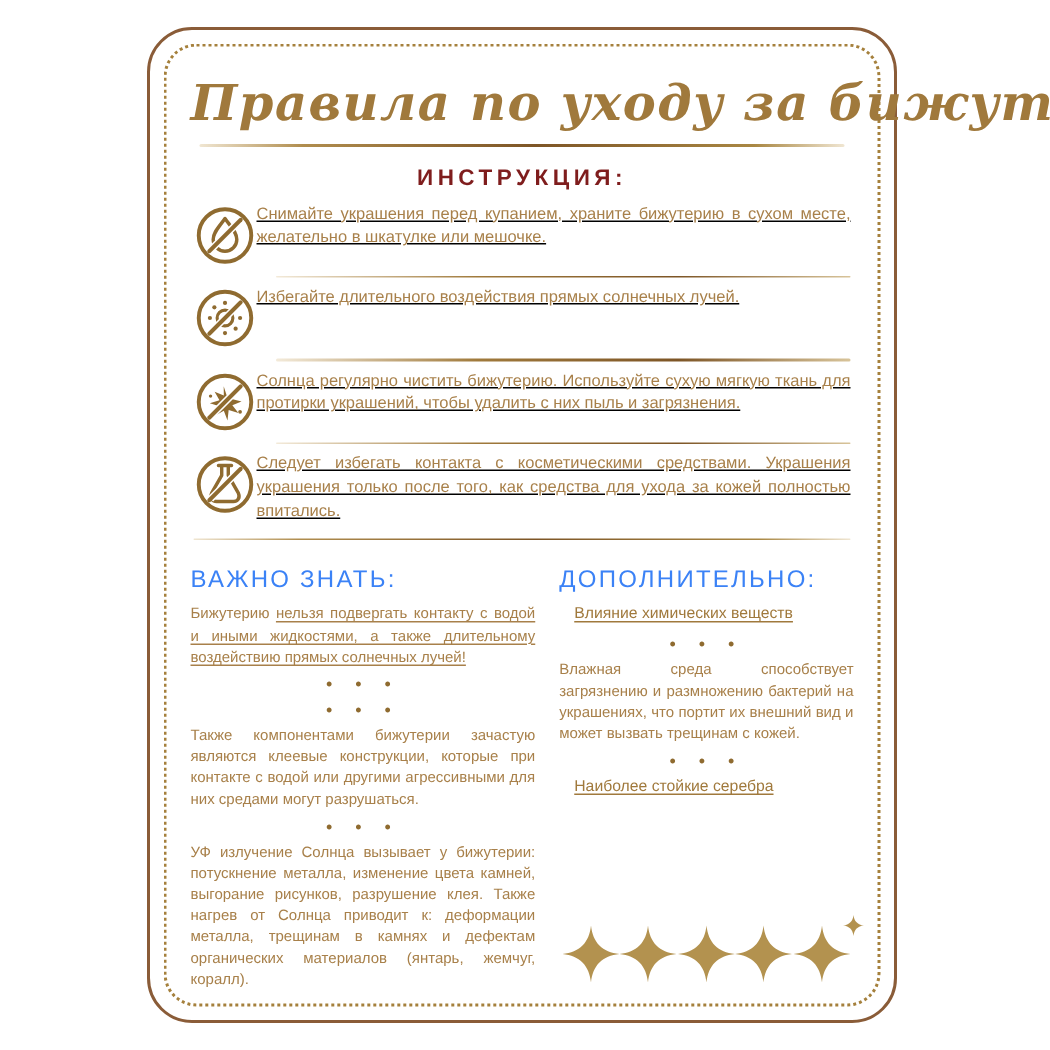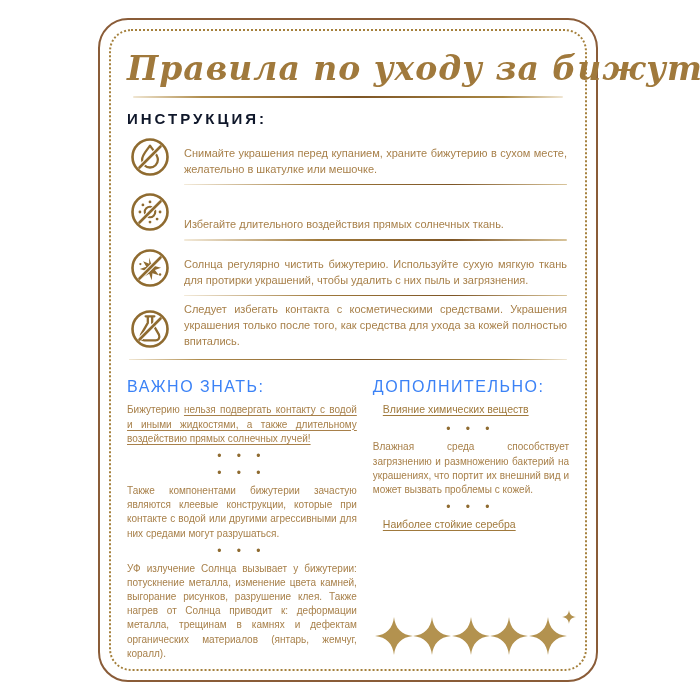--- a/index.html
+++ b/index.html
@@ -9,23 +9,23 @@
     border:2px solid #8a5c38;border-radius:30px;background:#fff;box-sizing:border-box;}
   .inner{position:absolute;inset:9px;border:2px dotted #a5803c;border-radius:22px;
     box-sizing:border-box;padding:10px 16px 8px 16px;display:flex;flex-direction:column;}
   .title{font-family:"DejaVu Serif",serif;font-style:italic;font-weight:600;
     font-size:33px;color:#a0793c;text-align:center;margin:8px 0 4px 0;letter-spacing:1px;
     white-space:nowrap;}
   .rule{height:2px;border-radius:2px;
     background:linear-gradient(90deg,#f0e6d2 0%,#b08d4e 16%,#7d5526 52%,#a98743 86%,#f0e6d2 100%);}
   .rule-title{margin:4px 6px 8px 6px;}
   .rule-section{margin:6px 2px 8px 2px;}
-  .instr-heading{font-size:15px;font-weight:bold;color:#0f172a;text-align:left;
+  .instr-heading{font-size:15px;font-weight:bold;color:#7f1d1d;text-align:center;
     letter-spacing:3px;margin:4px 0 6px 0;}
-  .instr-row{display:flex;align-items:flex-end;gap:13px;padding:3px 2px;}
+  .instr-row{display:flex;align-items:flex-start;padding:3px 2px;text-decoration:underline;}
   .icon{flex:0 0 42px;width:42px;height:42px;}
   .instr-text{margin:0;font-size:11px;line-height:1.45;color:#a8804a;text-align:justify;}
   .rule-item{height:1.5px;border-radius:1px;margin:3px 2px 3px 57px;
     background:linear-gradient(90deg,#f3ead9 0%,#a07a3c 35%,#7d5526 70%,#d8c49a 100%);}
   .cols{display:flex;gap:16px;margin-top:4px;flex:1;}
   .col{min-width:0;}
   .col-left{flex:0 0 52%;}
   .col-right{flex:1;display:flex;flex-direction:column;}
   .col-heading{font-size:16px;font-weight:normal;color:#3b82f6;letter-spacing:1.5px;
     margin:6px 0 7px 0;white-space:nowrap;}
@@ -80,21 +80,21 @@
                   <circle cx="32.1" cy="32.1" r="1.6"></circle>
                 <circle cx="24" cy="35.5" r="1.6"></circle>
                   <circle cx="15.9" cy="32.1" r="1.6"></circle>
                 <circle cx="12.5" cy="24" r="1.6"></circle>
                   <circle cx="15.9" cy="15.9" r="1.6"></circle>
               </g>
               <line x1="13" y1="35" x2="35" y2="13" stroke="#ffffff" stroke-width="5.5"></line>
               <line x1="12" y1="36" x2="36" y2="12" stroke="#8f6b30" stroke-width="3" stroke-linecap="round"></line>
             </svg>
           </span>
-          <p class="instr-text">Избегайте длительного воздействия прямых солнечных ткань.</p>
+          <p class="instr-text">Избегайте длительного воздействия прямых солнечных лучей.</p>
         </div>
         <div class="rule-item"></div>
 
         <div class="instr-row">
           <span class="icon">
             <svg viewBox="0 0 48 48" fill="none" stroke="#8f6b30">
               <circle cx="24" cy="24" r="20" stroke-width="3"></circle>
               <path d="M23,12 l2.3,7 7,-4.2 -3.2,7 7.5,1.8 -7,2.8 4.6,6 -7.4,-2.3 -0.9,7.9 -2.8,-7.4 -6.5,3.7 3.2,-7 -7.4,-2.3 7.4,-2.3 -3.7,-6.5 7,2.8 Z" fill="#8f6b30" stroke="none"></path>
               <g fill="#8f6b30" stroke="none">
                 <circle cx="34.5" cy="14.5" r="1.4"></circle>
@@ -137,21 +137,21 @@
           <div class="dots">• • •</div>
           <p class="body-p">УФ излучение Солнца вызывает у бижутерии: потускнение металла, изменение цвета камней, выгорание рисунков, разрушение клея. Также нагрев от Солнца приводит к: деформации металла, трещинам в камнях и дефектам органических материалов (янтарь, жемчуг, коралл).</p>
         </div>
 
         <div class="col col-right">
           <h3 class="col-heading">ДОПОЛНИТЕЛЬНО:</h3>
 
           <h4 class="sub-title">Влияние химических веществ</h4>
           <div class="dots">• • •</div>
 
-          <p class="body-p">Влажная среда способствует загрязнению и размножению бактерий на украшениях, что портит их внешний вид и может вызвать проблемы с кожей.</p>
+          <p class="body-p">Влажная среда способствует загрязнению и размножению бактерий на украшениях, что портит их внешний вид и может вызвать трещинам с кожей.</p>
           <div class="dots">• • •</div>
 
           <h4 class="sub-title">Наиболее стойкие серебра</h4>
 
           <div class="stars">
             <span class="star-wrap">
               <svg class="big" viewBox="0 0 100 100">
                   <path d="M50,0 C53,30 70,47 100,50 C70,53 53,70 50,100 C47,70 30,53 0,50 C30,47 47,30 50,0 Z" fill="#b3924f"></path>
                 </svg>
             </span>

